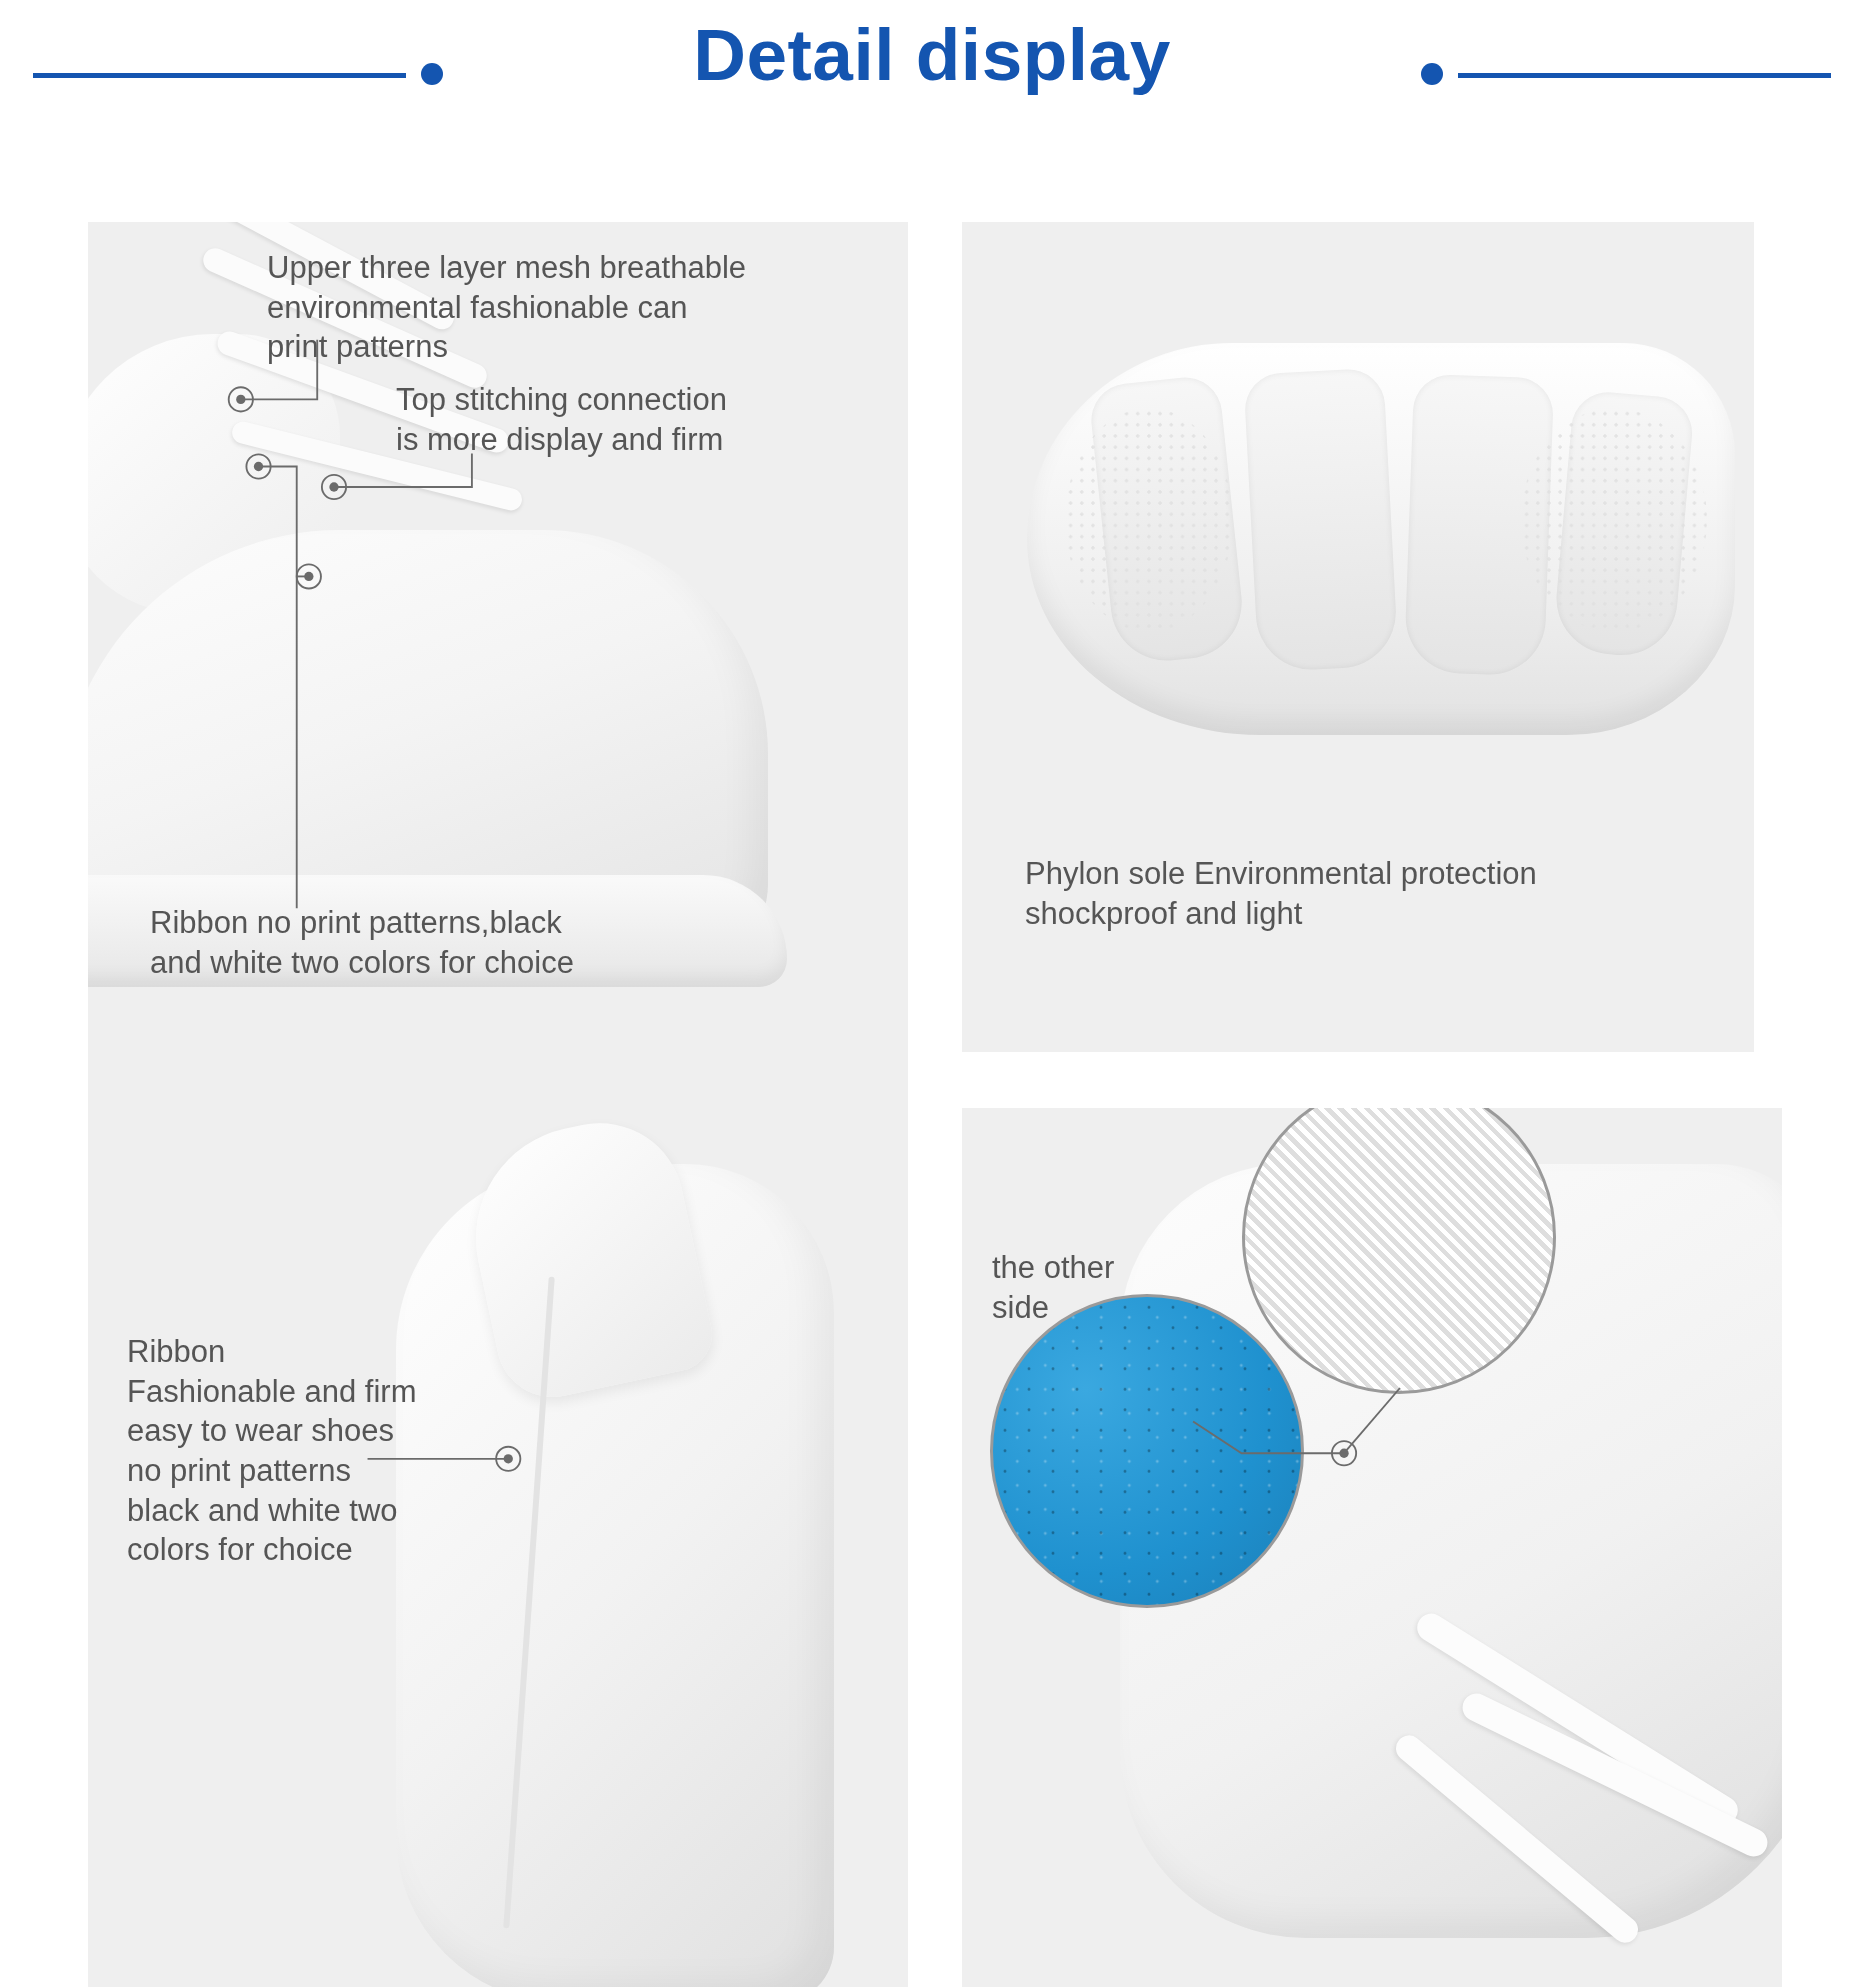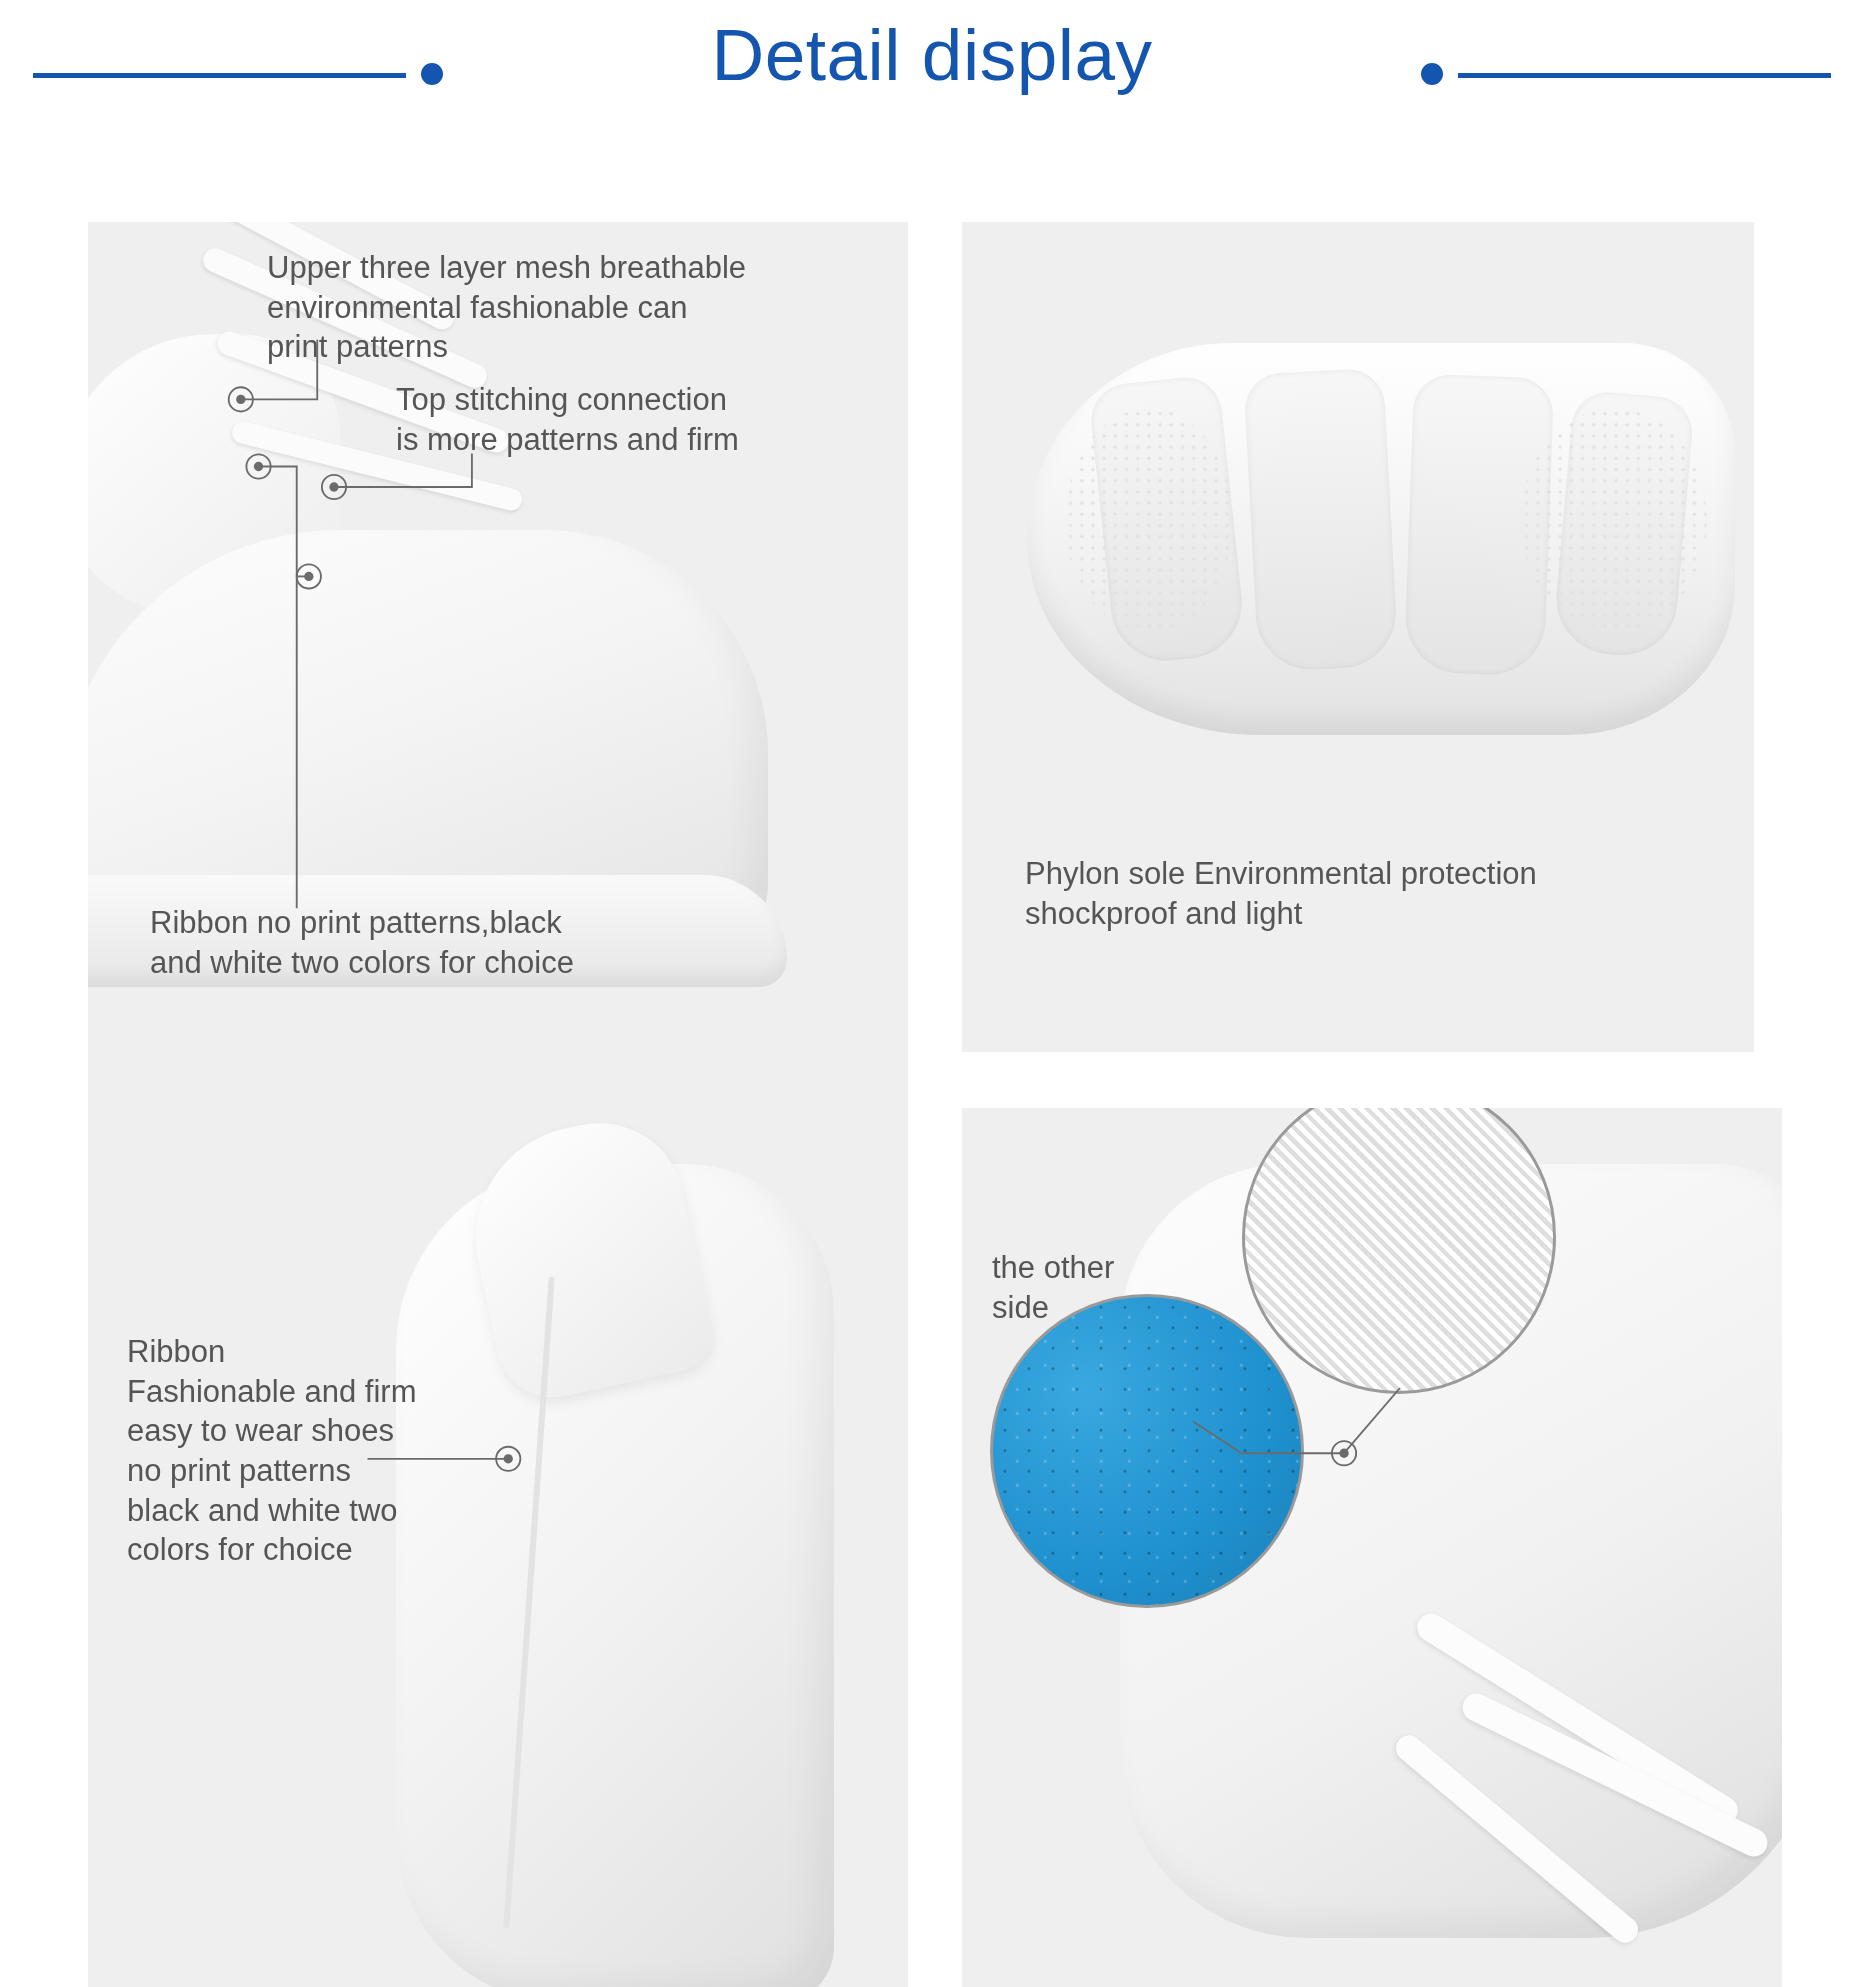--- a/index.html
+++ b/index.html
@@ -22,21 +22,21 @@
     height: 140px;
     width: 1864px;
   }
   .header-title {
     position: absolute;
     left: 0;
     right: 0;
     top: 13px;
     text-align: center;
     font-size: 73px;
-    font-weight: normal;
+    font-weight: bold;
     color: #1455b0;
     letter-spacing: 0.5px;
   }
   .hdr-line {
     position: absolute;
     top: 73px;
     height: 4.7px;
     background: #1455b0;
   }
   .hdr-line.left  { left: 33px;  width: 373px; }
@@ -246,21 +246,21 @@
       <div class="lace l3"></div>
       <div class="lace l4"></div>
 
     </div>
 
     <div class="caption" style="left:179px; top:26px; width:569px;">Upper three layer mesh breathable
 environmental  fashionable can
 print patterns</div>
 
     <div class="caption" style="left:308px; top:158px; width:438px;">Top stitching connection
-is more patterns and firm</div>
+is more display and firm</div>
 
     <div class="caption" style="left:30px; top:681px; width:578px;margin-left:32px;">Ribbon no print patterns,black
 and white two colors for choice</div>
 
     <svg class="callouts" width="820" height="830" viewBox="0 0 880 890">
       <g stroke="#6b6b6b" stroke-width="2" fill="none">
 
         <circle cx="164" cy="190" r="13"></circle>
           <circle cx="164" cy="190" r="5" fill="#6b6b6b" stroke="none"></circle>
         <path d="M164 190 H246 V126"></path>

